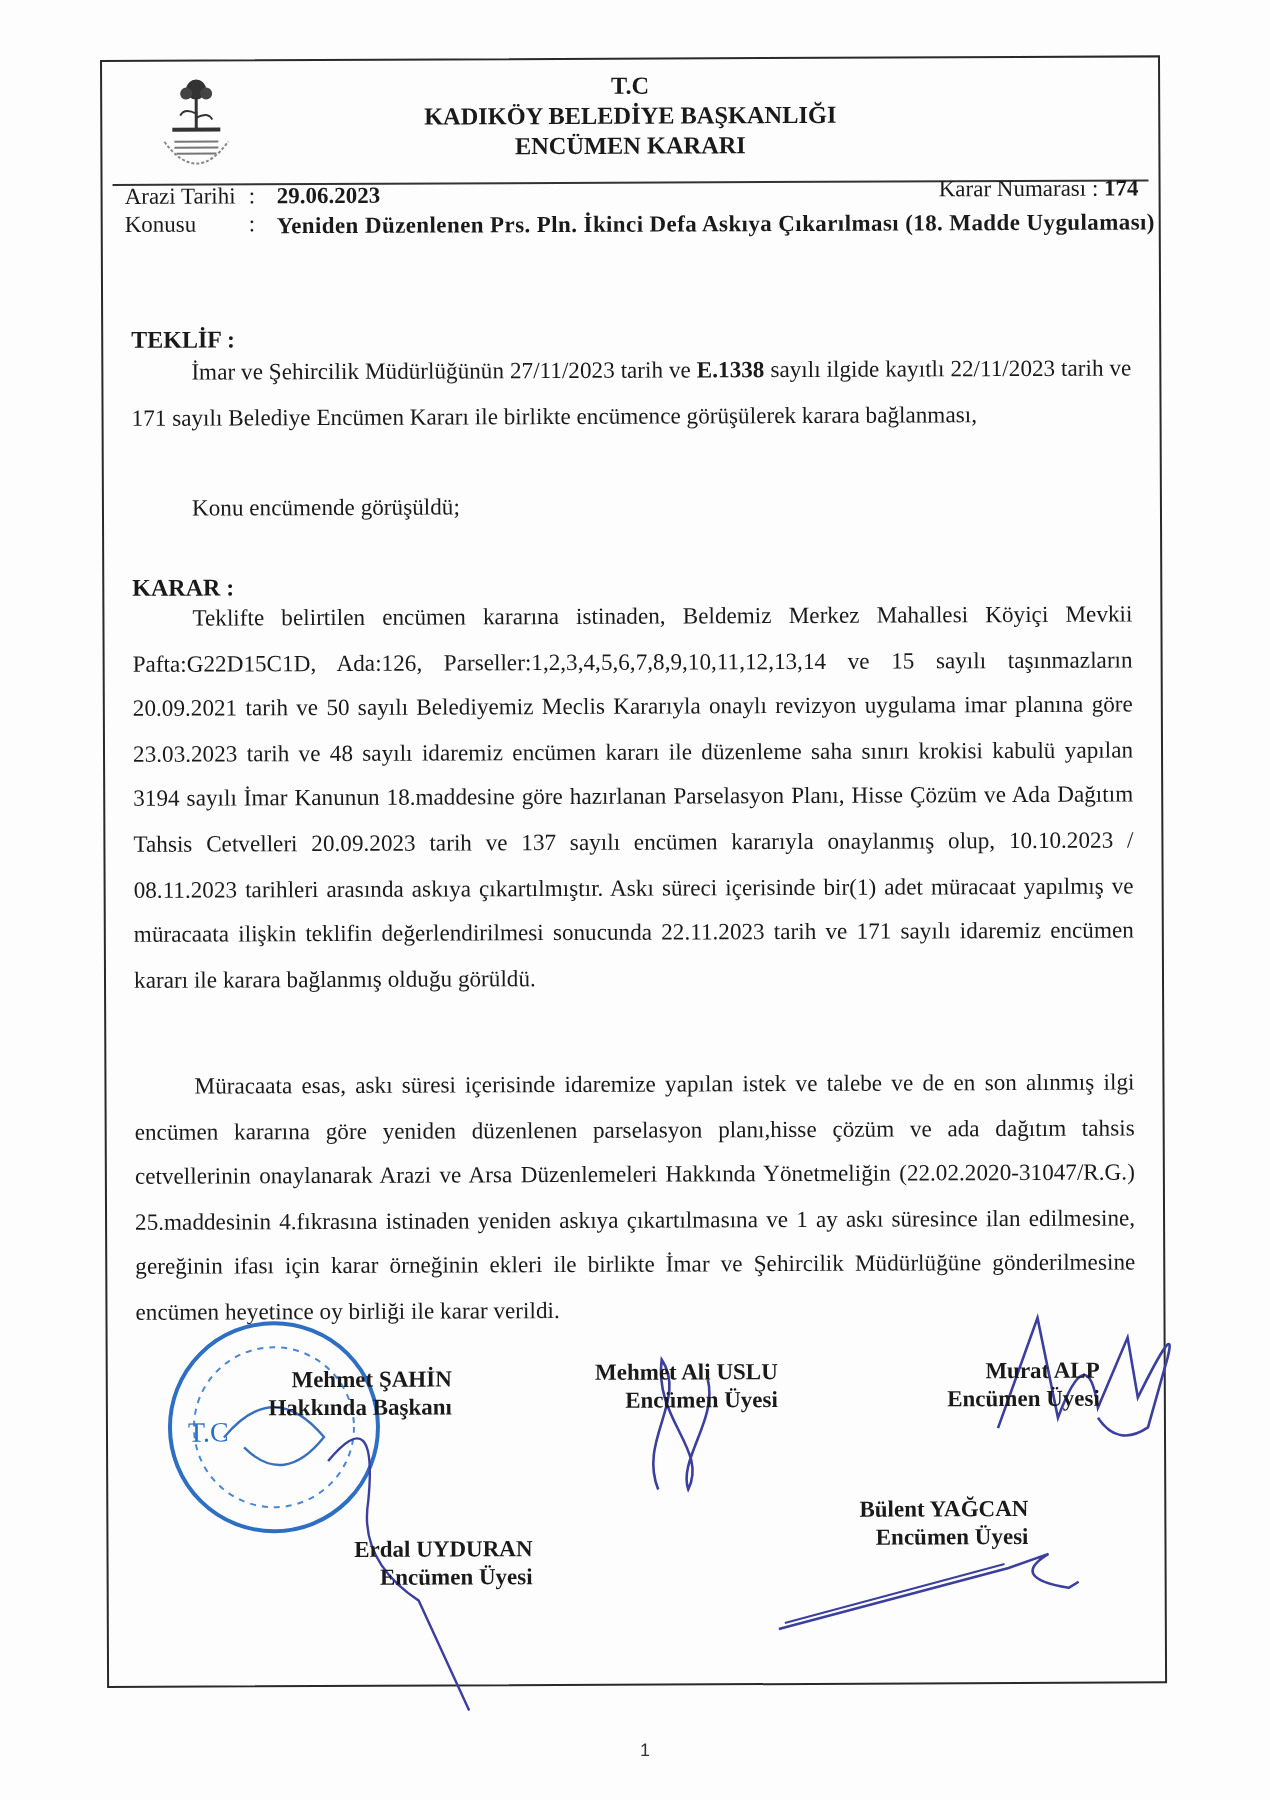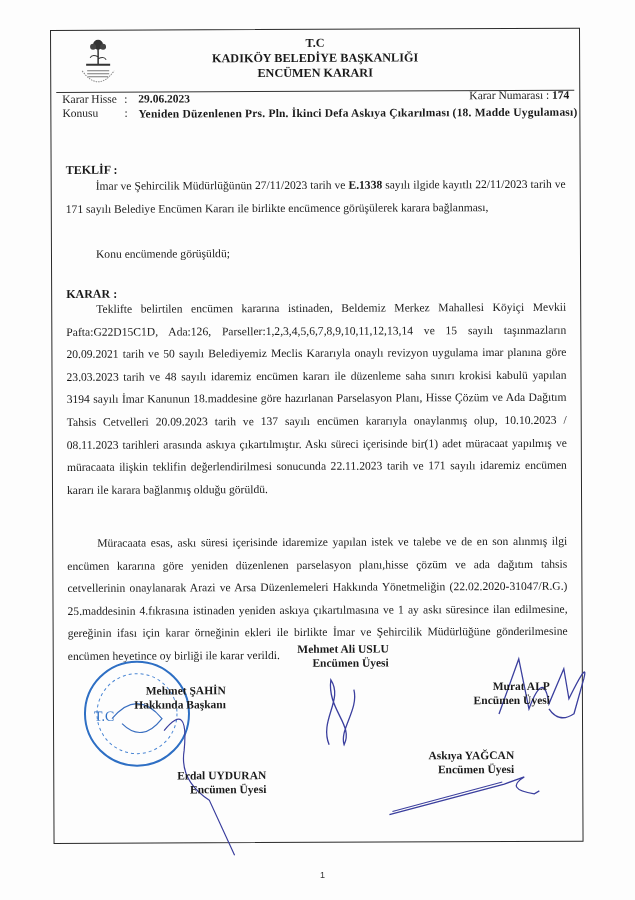--- a/index.html
+++ b/index.html
@@ -54,21 +54,21 @@
 
   <div class="head">
     <div>T.C</div>
     <div>KADIKÖY BELEDİYE BAŞKANLIĞI</div>
     <div>ENCÜMEN KARARI</div>
   </div>
 
   <div class="rule"></div>
 
   <div class="meta row-date">
-    <span class="lbl">Karar Hisse</span><span class="colon">:</span><b>29.06.2023</b>
+    <span class="lbl">Arazi Tarihi</span><span class="colon">:</span><b>29.06.2023</b>
   </div>
   <div class="meta row-num">
     <span>Karar Numarası :</span>
     <b>174</b>
   </div>
   <div class="meta row-subj">
     <span class="lbl">Konusu</span><span class="colon">:</span>
     <div class="subj-text">Yeniden Düzenlenen Prs. Pln. İkinci Defa Askıya Çıkarılması (18. Madde Uygulaması)</div>
   </div>
 
@@ -98,31 +98,31 @@
   </svg>
   <svg class="scrawl" style="left:330px;top:740px;width:160px;height:50px" viewBox="0 0 160 50">
     <path d="M5 45 L120 15 L140 8 Q120 20 150 25 L155 22" fill="none" stroke="#3b3f9e" stroke-width="1.3"></path>
     <path d="M8 42 L118 13" fill="none" stroke="#3b3f9e" stroke-width="1"></path>
   </svg>
 
   <div class="sig" style="left:52px;top:653px;width:120px">
     <div>Mehmet ŞAHİN</div>
     <div>Hakkında Başkanı</div>
   </div>
-  <div class="sig" style="left:215px;top:612px;width:120px">
+  <div class="sig" style="left:215px;top:650px;width:120px">
     <div>Mehmet Ali USLU</div>
     <div>Encümen Üyesi</div>
   </div>
   <div class="sig" style="left:376px;top:650px;width:120px">
     <div>Murat ALP</div>
     <div>Encümen Üyesi</div>
   </div>
   <div class="sig" style="left:82px;top:738px;width:130px">
     <div>Erdal UYDURAN</div>
     <div>Encümen Üyesi</div>
   </div>
   <div class="sig" style="left:320px;top:719px;width:140px">
-    <div>Askıya YAĞCAN</div>
+    <div>Bülent YAĞCAN</div>
     <div>Encümen Üyesi</div>
   </div>
 </div>
 
 <div class="pagenum">1</div>
 
 </body></html>

